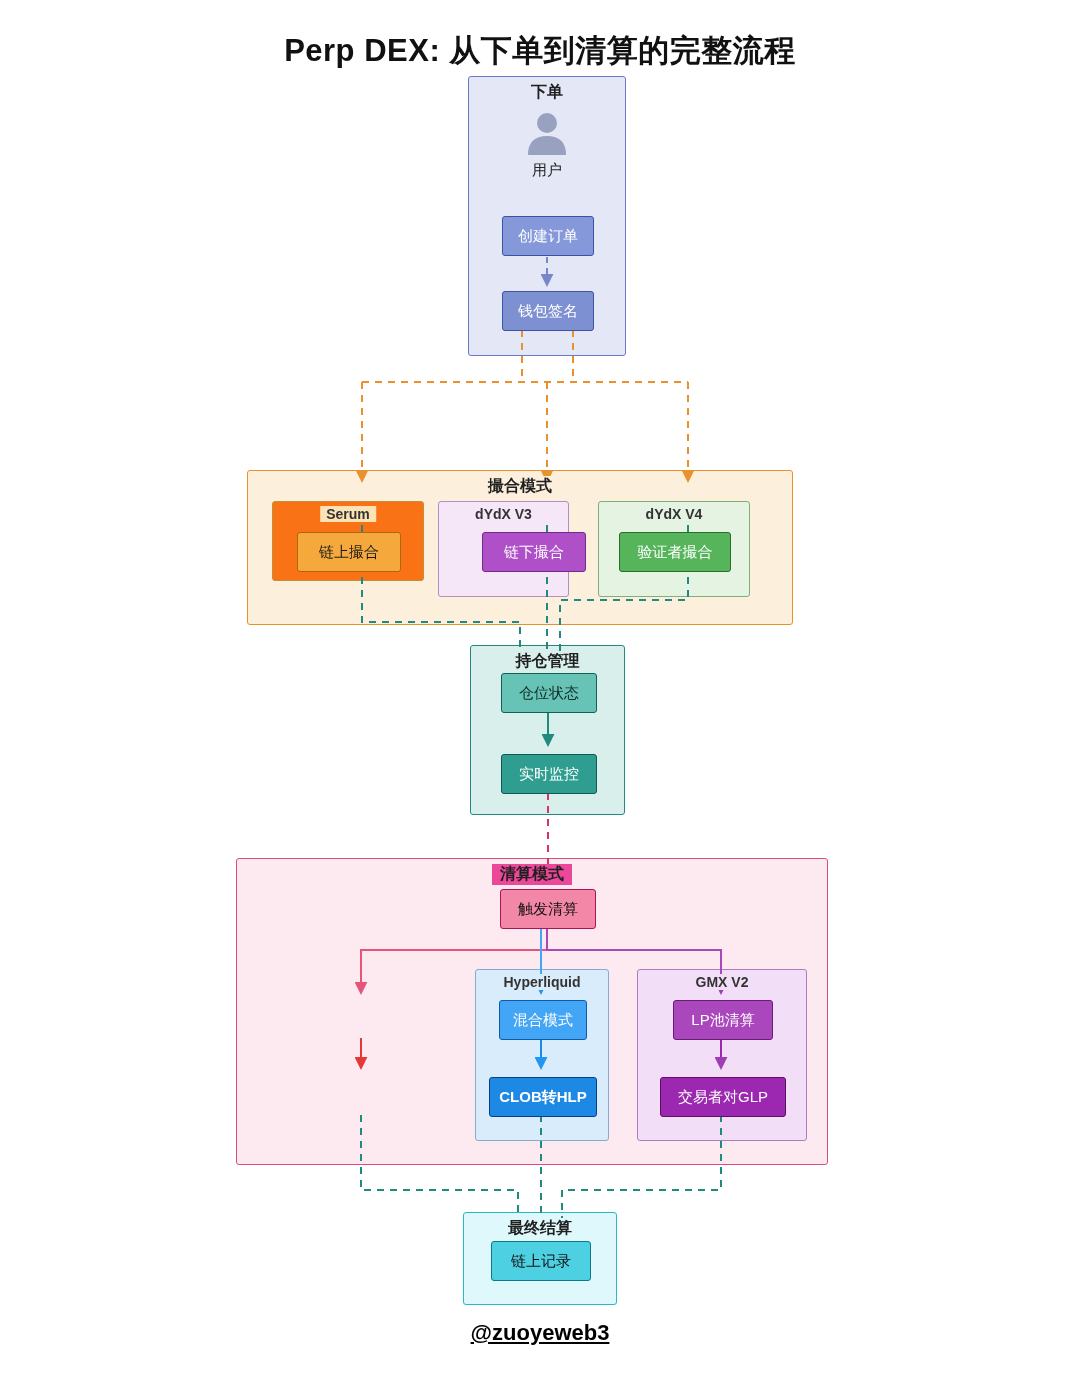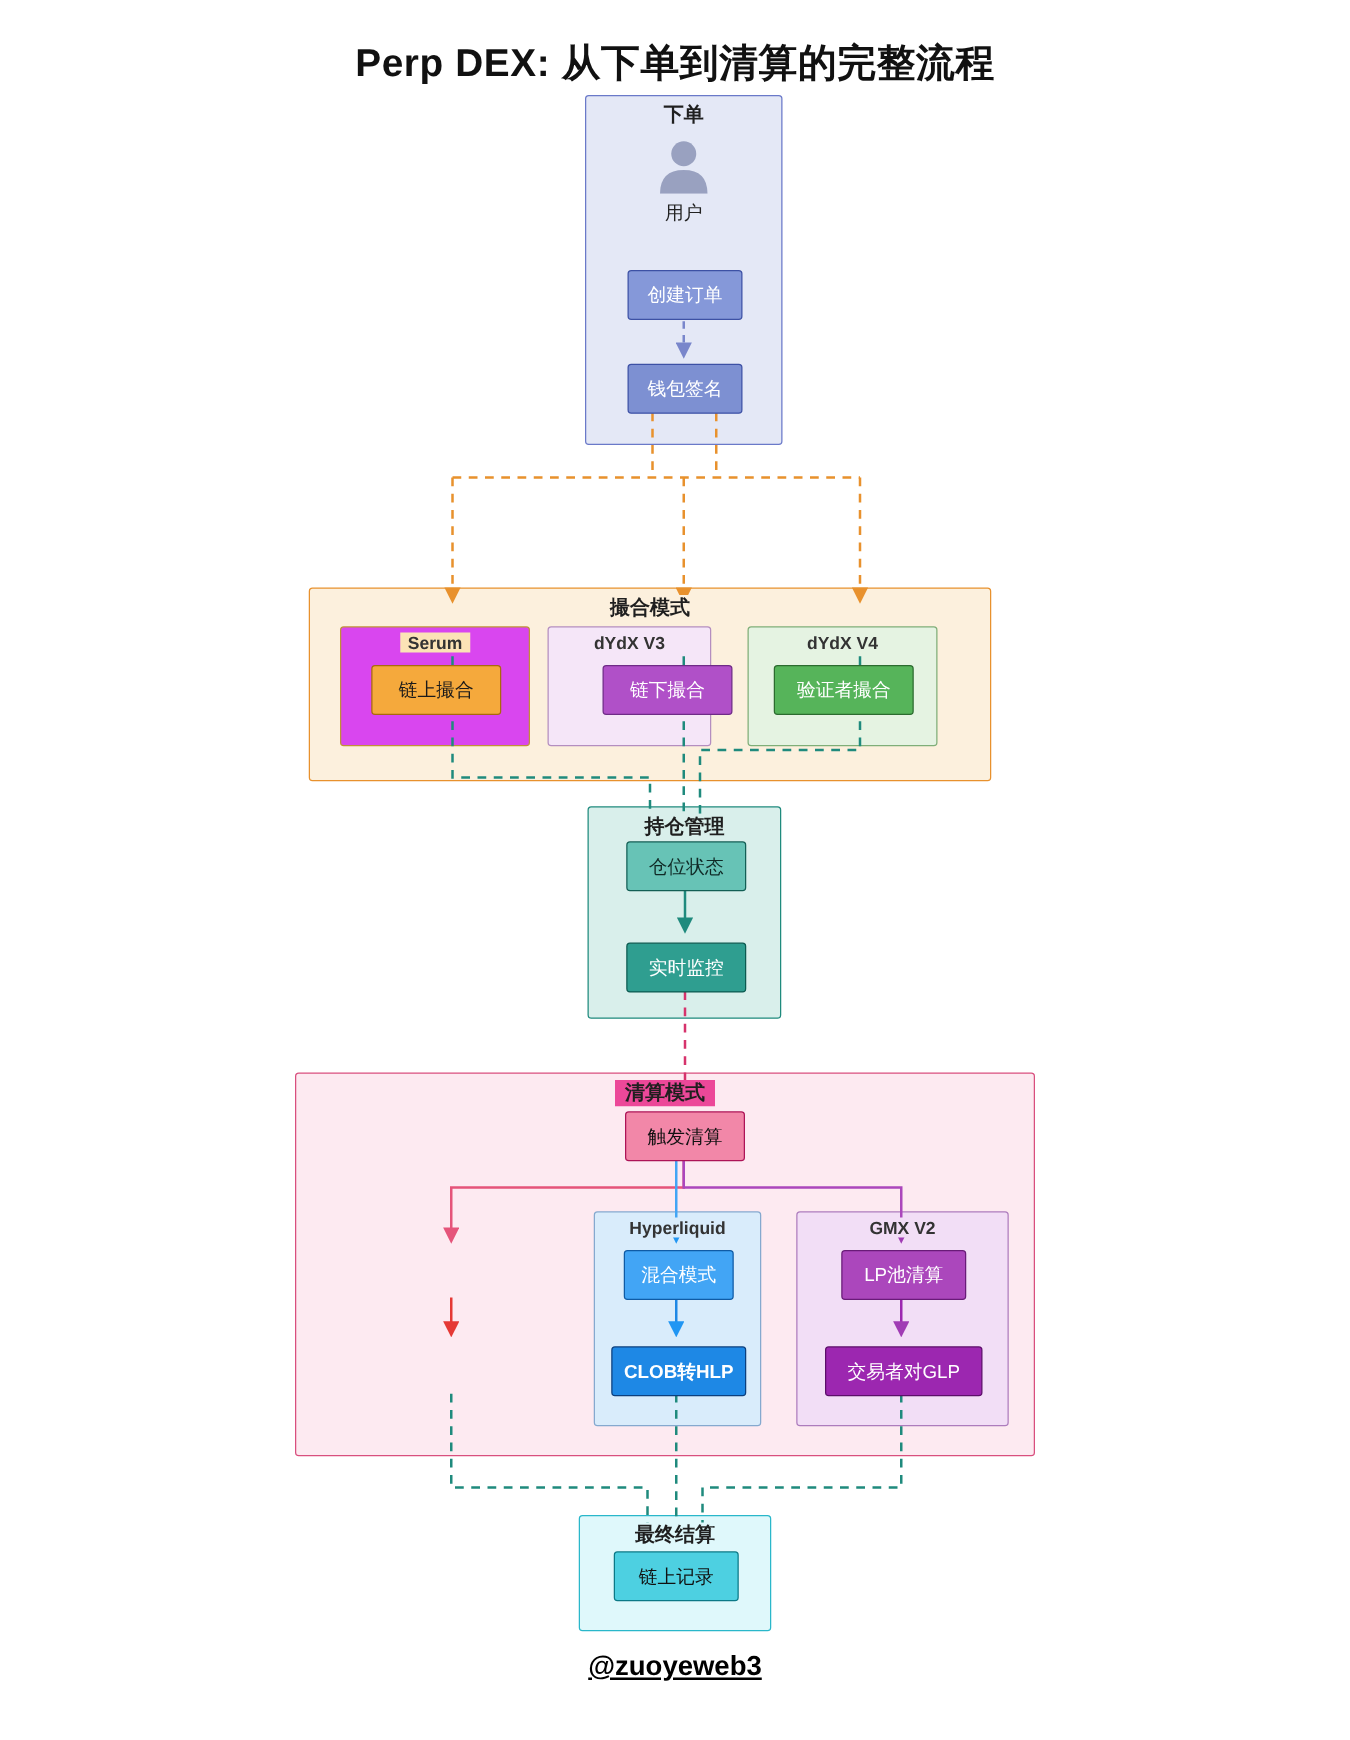--- a/index.html
+++ b/index.html
@@ -26,21 +26,21 @@
   .sec-order .sec-label { background:#e4e8f6; }
   .user-figure { position:absolute; top:34px; left:50%; transform:translateX(-50%); z-index:1; height:44px; }
   .user-label { position:absolute; top:84px; left:0; width:100%; text-align:center; z-index:1;
                 font-size:15px; color:#222; }
   .n-create { left:33px; top:139px; width:92px; height:40px; background:#8598d9; border:1.5px solid #3d51a5; color:#fff; }
   .n-sign   { left:33px; top:214px; width:92px; height:40px; background:#7d90d2; border:1.5px solid #3d51a5; color:#fff; }
 
   
   .sec-matching { left:247px; top:425px; width:546px; height:155px; background:#fcf0dd; border:1.5px solid #e8912d;margin-top:45px; }
   .sec-matching .sec-label { background:#fcf0dd; }
-  .grp-serum { left:24px;  top:30px; width:152px; height:96px; background:#d946ef; border:1px solid #c0913a; }
+  .grp-serum { left:24px;  top:30px; width:152px; height:80px; background:#f97316; border:1px solid #c0913a; }
   .grp-serum .grp-label { background:#fbe3b6; }
   .grp-v3    { left:190px; top:30px; width:131px; height:96px; background:#f5e6f8; border:1px solid #b48ec0; }
   .grp-v3 .grp-label { background:#f5e6f8; }
   .grp-v4    { left:350px; top:30px; width:152px; height:96px; background:#e5f3e2; border:1px solid #7fae78; }
   .grp-v4 .grp-label { background:#e5f3e2; }
   .n-serum { left:24px; top:30px; width:104px; height:40px; background:#f5a93c; border:1.5px solid #a96a0e; color:#1a1a1a; }
   .n-v3    { left:43px; top:30px; width:104px; height:40px; background:#b050c8; border:1.5px solid #6f2b87; color:#fff; }
   .n-v4    { left:20px; top:30px; width:112px; height:40px; background:#56b45a; border:1.5px solid #2c6b2f; color:#fff; }
 
   

